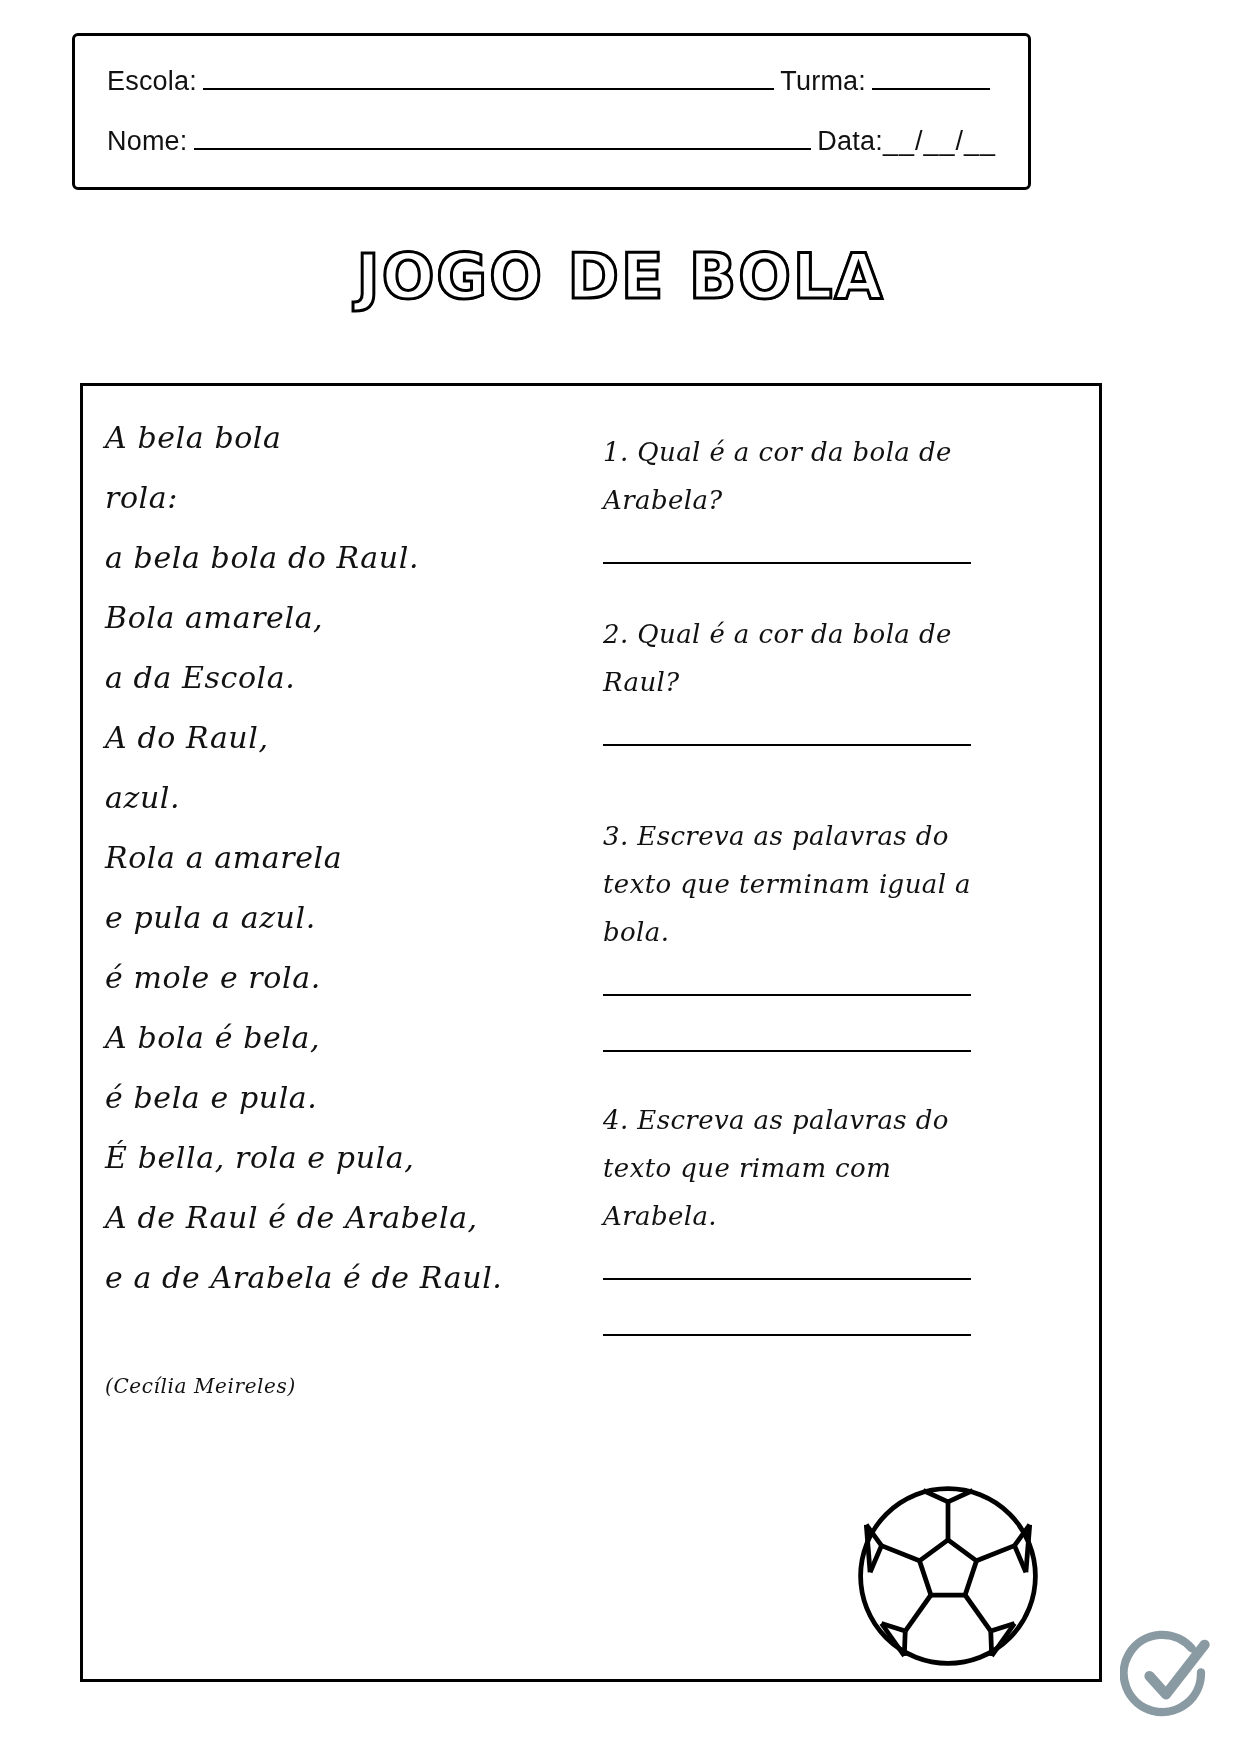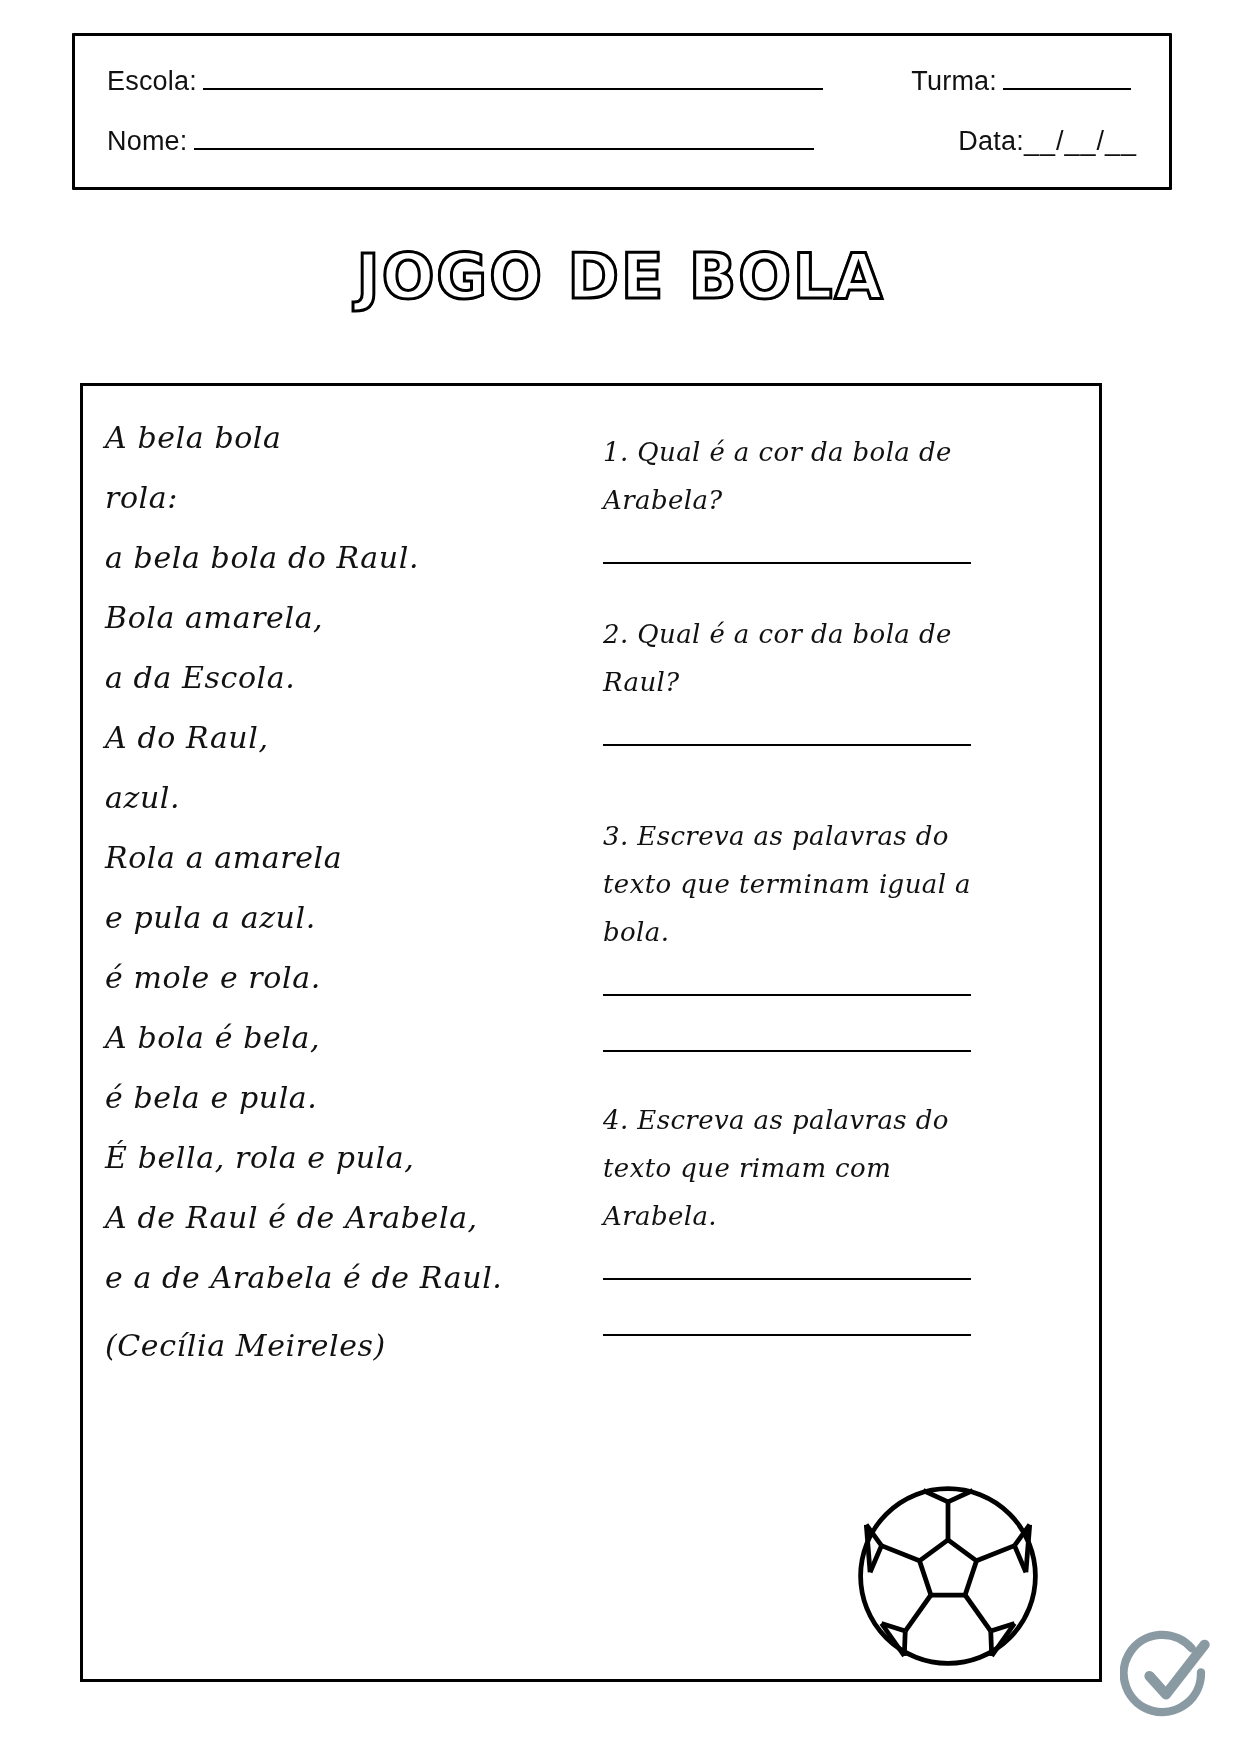--- a/index.html
+++ b/index.html
@@ -19,24 +19,24 @@
   .page {
     position: absolute;
     inset: 0;
   }
 
   
   .header-box {
     position: absolute;
     left: 72px;
     top: 33px;
-    width: 1100px;
+    width: 959px;
     height: 157px;
     border: 3px solid #000;
-    border-radius: 1px;
+    border-radius: 6px;
     box-sizing: border-box;
   }
   .header-row {
     position: absolute;
     left: 32px;
     right: 32px;
     display: flex;
     align-items: baseline;
     font-size: 27px;
     letter-spacing: 0.2px;
@@ -106,22 +106,22 @@
     top: 22px;
     width: 470px;
   }
   .poem-line {
     font-size: 30px;
     line-height: 60px;
     white-space: nowrap;
     letter-spacing: 0.6px;
   }
   .poem-author {
-    margin-top: 20px;
-    font-size: 30px;
+    margin-top: 66px;
+    font-size: 20px;
     letter-spacing: 0.6px;
   }
 
   
   .questions {
     position: absolute;
     left: 520px;
     top: 42px;
     width: 400px;
   }

